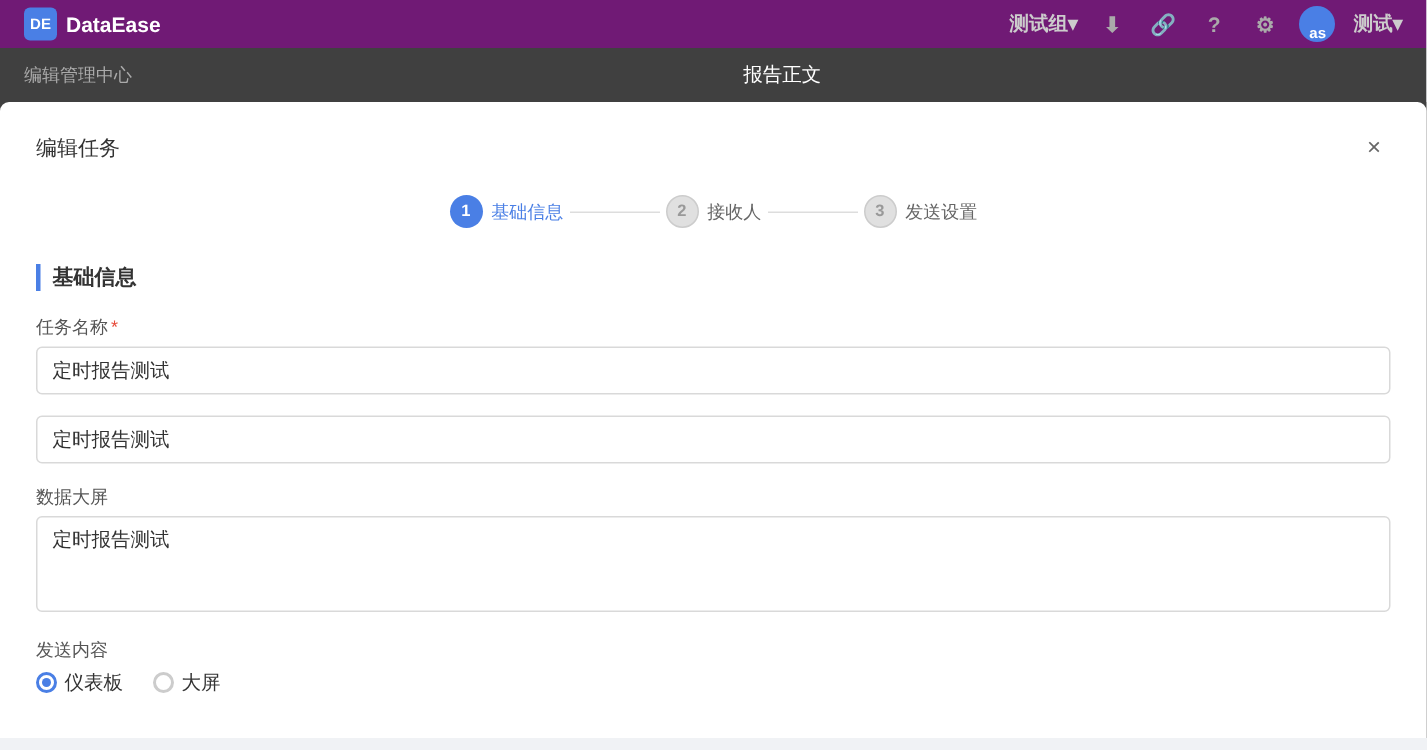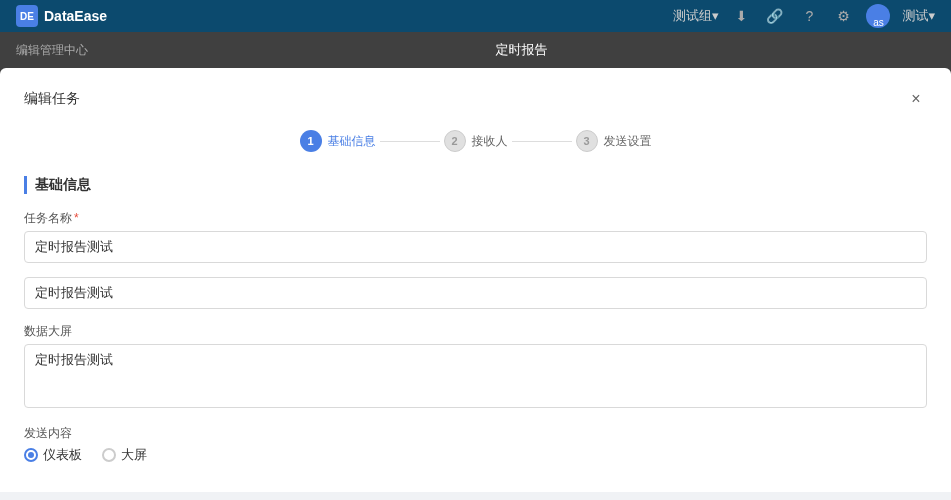--- a/index.html
+++ b/index.html
@@ -1,32 +1,32 @@
 <!DOCTYPE html>
 <html><head>
   <meta charset="utf-8">
   <style>
     * { box-sizing: border-box; margin: 0; padding: 0; }
     body { font-family: -apple-system, BlinkMacSystemFont, 'PingFang SC', 'Microsoft YaHei', sans-serif; font-size: 13px; background: #f0f2f5; color: #333; width: 951px; height: 500px; overflow: hidden; }
 
     
     .top-nav {
       height: 23px;
-      background: #0c4a6e;
+      background: #701a75;
       display: flex;
       align-items: center;
       padding: 16px 16px;
       justify-content: space-between;
     }
     .top-nav-left { display: flex; align-items: center; gap: 20px; }
     .logo { display: flex; align-items: center; gap: 6px; color: #fff; font-size: 14px; font-weight: bold; }
     .logo-icon { width: 22px; height: 22px; background: #4a7fe5; border-radius: 4px; display: flex; align-items: center; justify-content: center; color: #fff; font-size: 10px; font-weight: bold; }
     .nav-items { display: flex; gap: 16px; }
     .nav-item { color: #ccc; font-size: 13px; cursor: pointer; padding: 4px 6px; }
-    .top-nav-right { display: flex; align-items: center; gap: 12px; }
+    .top-nav-right { display: flex; align-items: center; gap: 12px; font-weight: bold; }
     .nav-right-text { color: #ccc; font-size: 13px; }
     .nav-icon { width: 22px; height: 22px; display: flex; align-items: center; justify-content: center; color: #aaa; cursor: pointer; font-size: 14px; }
     .user-avatar { width: 24px; height: 24px; border-radius: 50%; background: #4a7fe5; display: flex; align-items: flex-end; justify-content: center; color: #fff; font-size: 10px; cursor: pointer; }
     .user-info { color: #ccc; font-size: 13px; }
 
     
     .sub-nav {
       height: 36px;
       background: #404040;
       display: flex;
@@ -156,21 +156,21 @@
     <div class="user-avatar">
       <span>as</span>
     </div>
     <span class="user-info">测试▾</span>
   </div>
 </nav>
 
 <div class="sub-nav">
   <span class="sub-nav-left">编辑管理中心</span>
   <div class="sub-nav-spacer"></div>
-  <span class="sub-nav-title">定时报告</span>
+  <span class="sub-nav-title">报告正文</span>
   <div class="sub-nav-spacer"></div>
 </div>
 
 <div class="page-content">
   <div class="modal-card">
 
     <div class="modal-header">
       <span class="modal-title">编辑任务</span>
       <div class="close-btn">×</div>
     </div>

